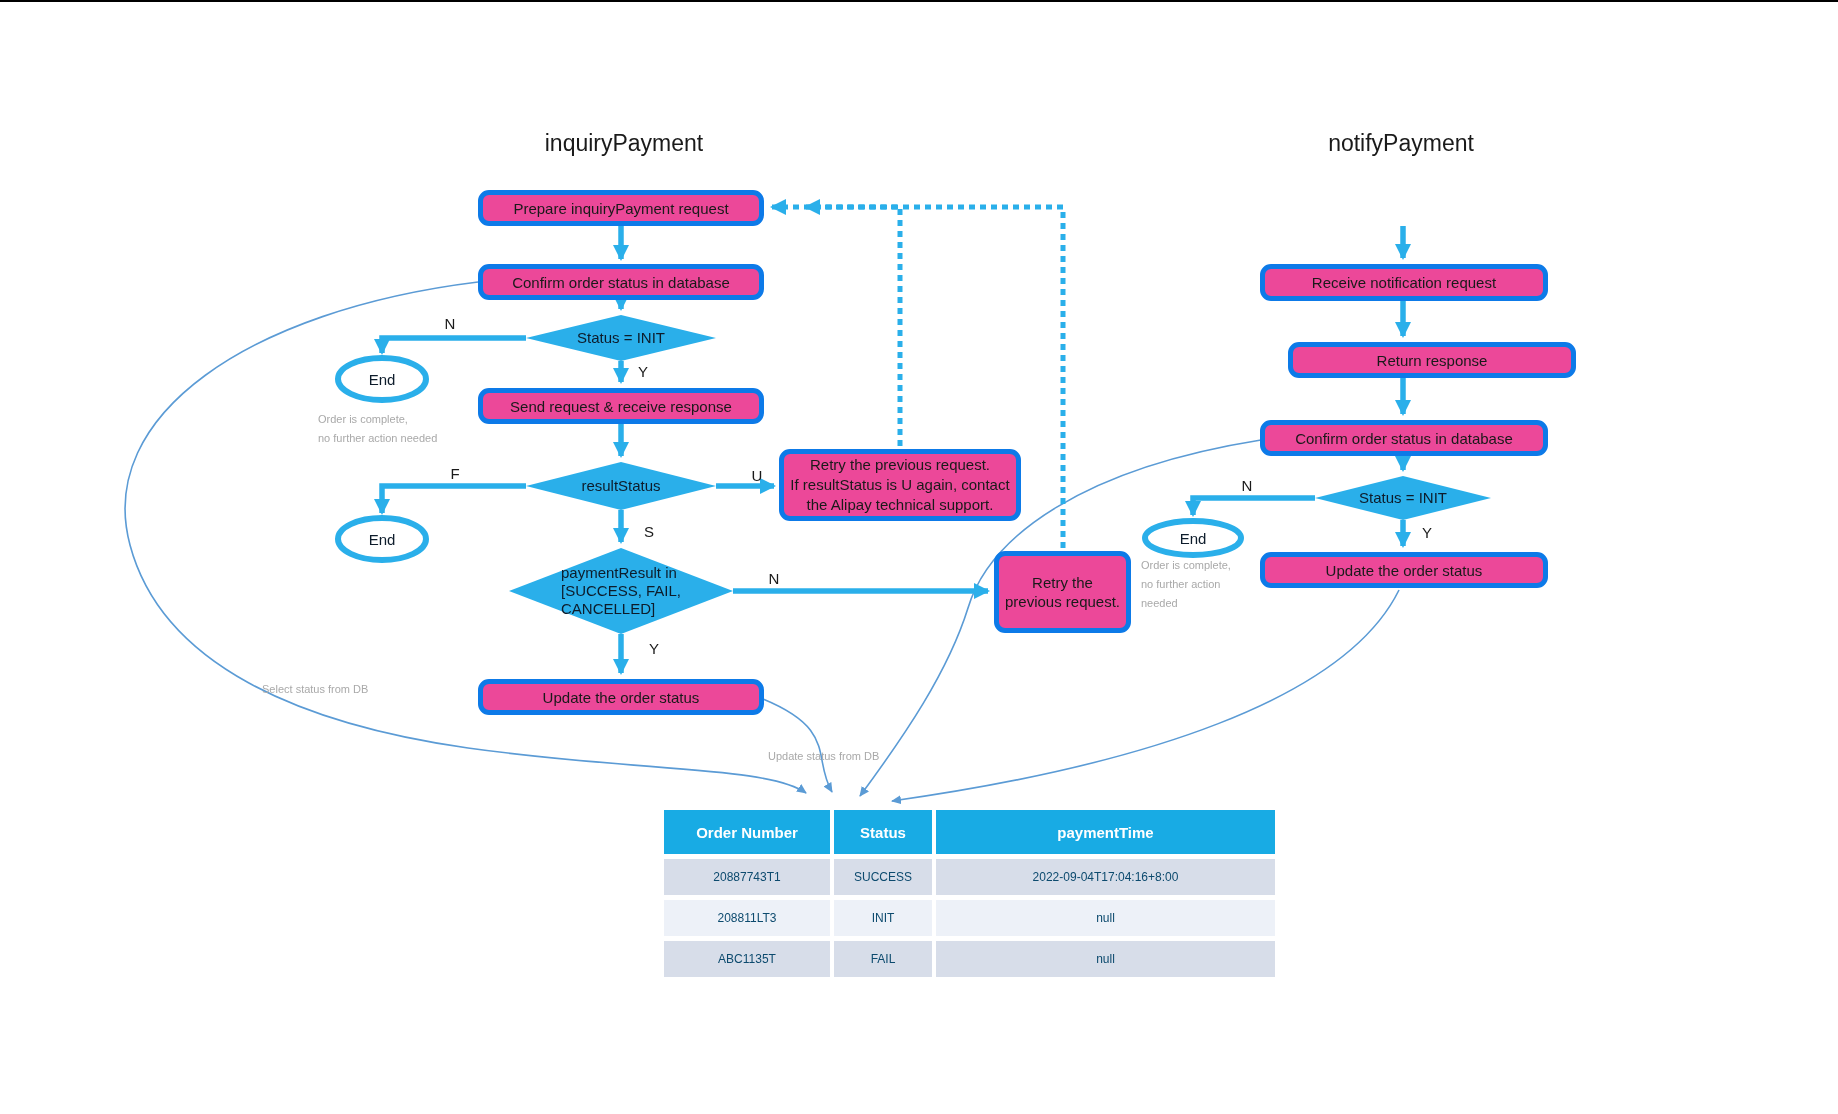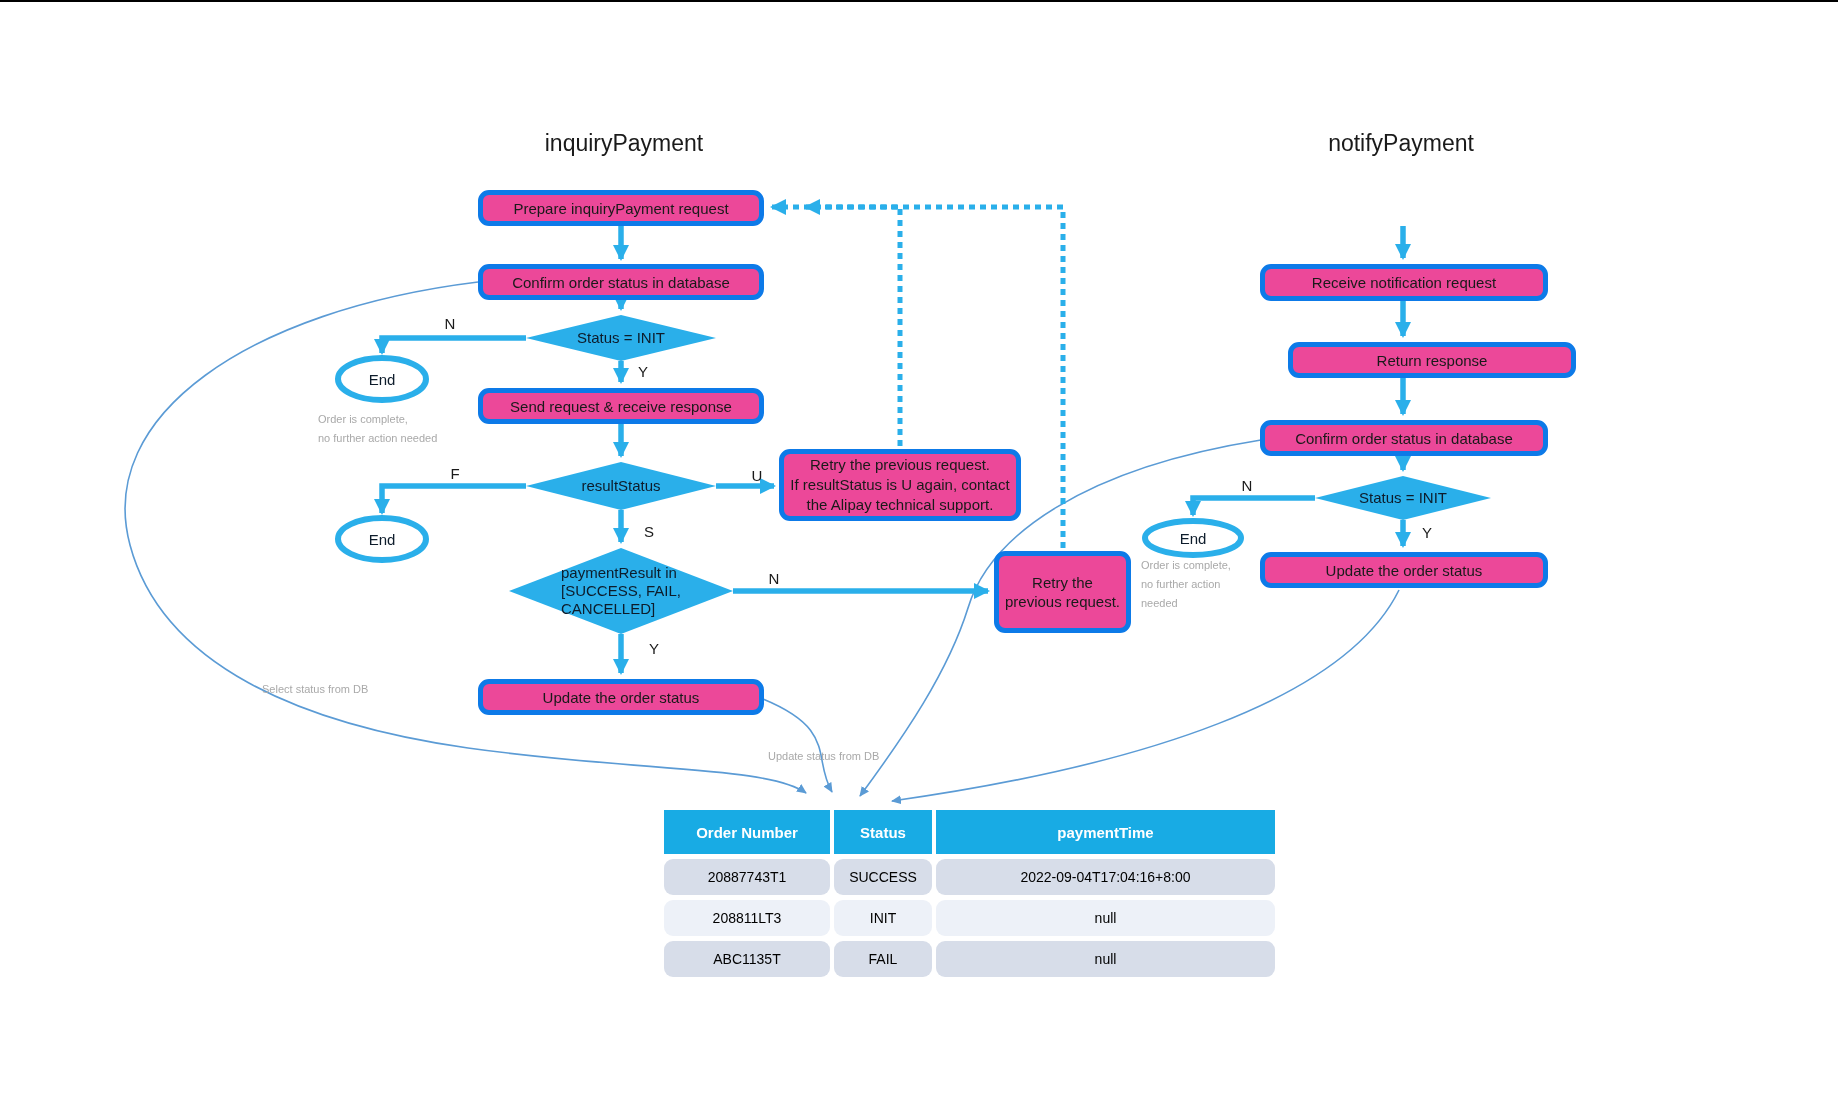--- a/index.html
+++ b/index.html
@@ -12,21 +12,21 @@
         display:flex;align-items:center;justify-content:center;text-align:center;
         font-size:15px;color:#1a1a1a;line-height:19px;white-space:pre-line;}
   .dtext,.etext{position:absolute;transform:translate(-50%,-50%);font-size:15px;color:#0d1c2b;
         text-align:left;line-height:18px;white-space:pre-line;}
   .lbl{position:absolute;transform:translate(-50%,-50%);font-size:15px;color:#1a1a1a;}
   .ann{position:absolute;font-size:11px;color:#a9a9a9;line-height:19px;white-space:pre-line;}
   .tbl{position:absolute;left:616px;top:810px;display:grid;
        grid-template-columns:166px 98px 339px;gap:5px 4px;margin-left:48px;}
   .th{background:#18abe4;color:#fff;height:44px;font-size:15px;font-weight:600;
       display:flex;align-items:center;justify-content:center;}
-  .td{height:36px;font-size:14px;color:#000000;display:flex;align-items:center;justify-content:center;border-radius:9px;}
+  .td{height:36px;font-size:12px;color:#0c4a6e;display:flex;align-items:center;justify-content:center;}
   .rA{background:#d7dde9;}
   .rB{background:#edf1f8;}
 </style>
 </head>
 <body>
 
 <div id="canvas">
   <div id="topbar"></div>
 
   <svg class="layer" width="1838" height="1114" viewBox="0 0 1838 1114">

